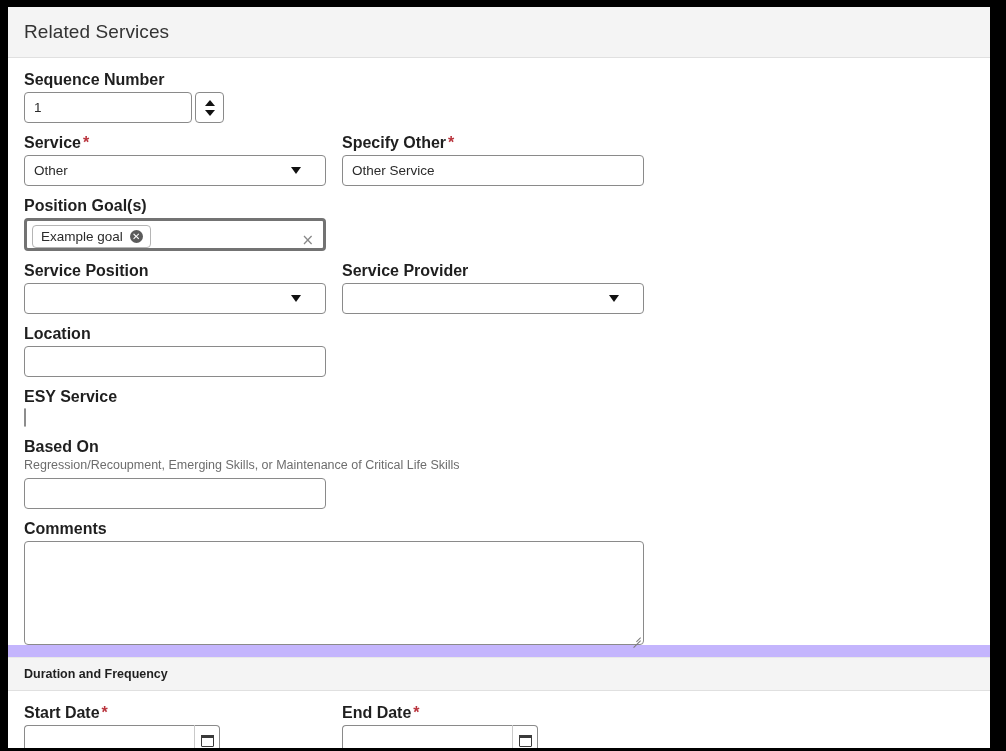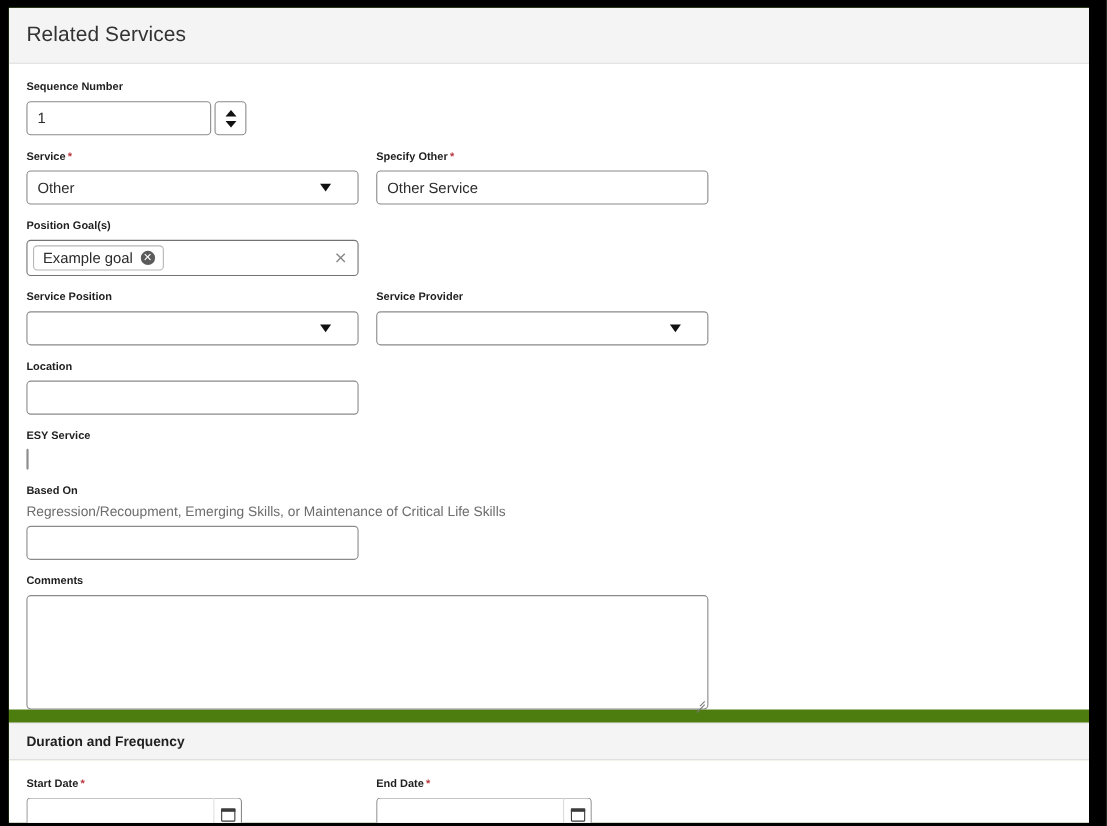--- a/index.html
+++ b/index.html
@@ -14,21 +14,21 @@
     font-family: "Liberation Sans", sans-serif;
   }
 
   
   .frame {
     position: absolute;
     left: 8px;
     top: 7px;
     width: 982px;
     height: 741px;
-    background: #4d7c0f;
+    background: #c4b5fd;
     overflow: hidden;
   }
 
   
   .section-header {
     background: #f4f4f4;
     border-bottom: 1px solid #e0e0e0;
     display: flex;
     align-items: center;
     padding: 0 16px;
@@ -64,21 +64,21 @@
     gap: 16px;
   }
   .col { display: block; }
   .col-a { width: 302px; }
   .col-b { width: 302px; }
 
   .field { margin-bottom: 12px; }
 
   .label {
     display: block;
-    font-size: 10px;
+    font-size: 16px;
     font-weight: bold;
     color: #1f1f1f;
     margin-bottom: 5px;
     line-height: 15px;
     white-space: nowrap;
   }
   .req {
     color: #b9343d;
     font-weight: bold;
     margin-left: 2px;
@@ -150,25 +150,25 @@
   .spin .down {
     width: 0; height: 0;
     border-left: 5px solid transparent;
     border-right: 5px solid transparent;
     border-top: 6px solid #111111;
   }
 
   
   .chips {
     height: 33px;
-    border: 1px solid #737373;
-    border-radius: 4px;
-    background: #ffffff;
-    display: flex;
-    align-items: center;
+    border: 3px solid #737373;
+    border-radius: 4px;
+    background: #ffffff;
+    display: flex;
+    align-items: flex-end;
     padding: 0 6px 0 5px;
     width: 100%;
     justify-content: space-between;
   }
   .chip {
     display: inline-flex;
     align-items: center;
     gap: 7px;
     height: 23px;
     border: 1px solid #b5b5b5;

